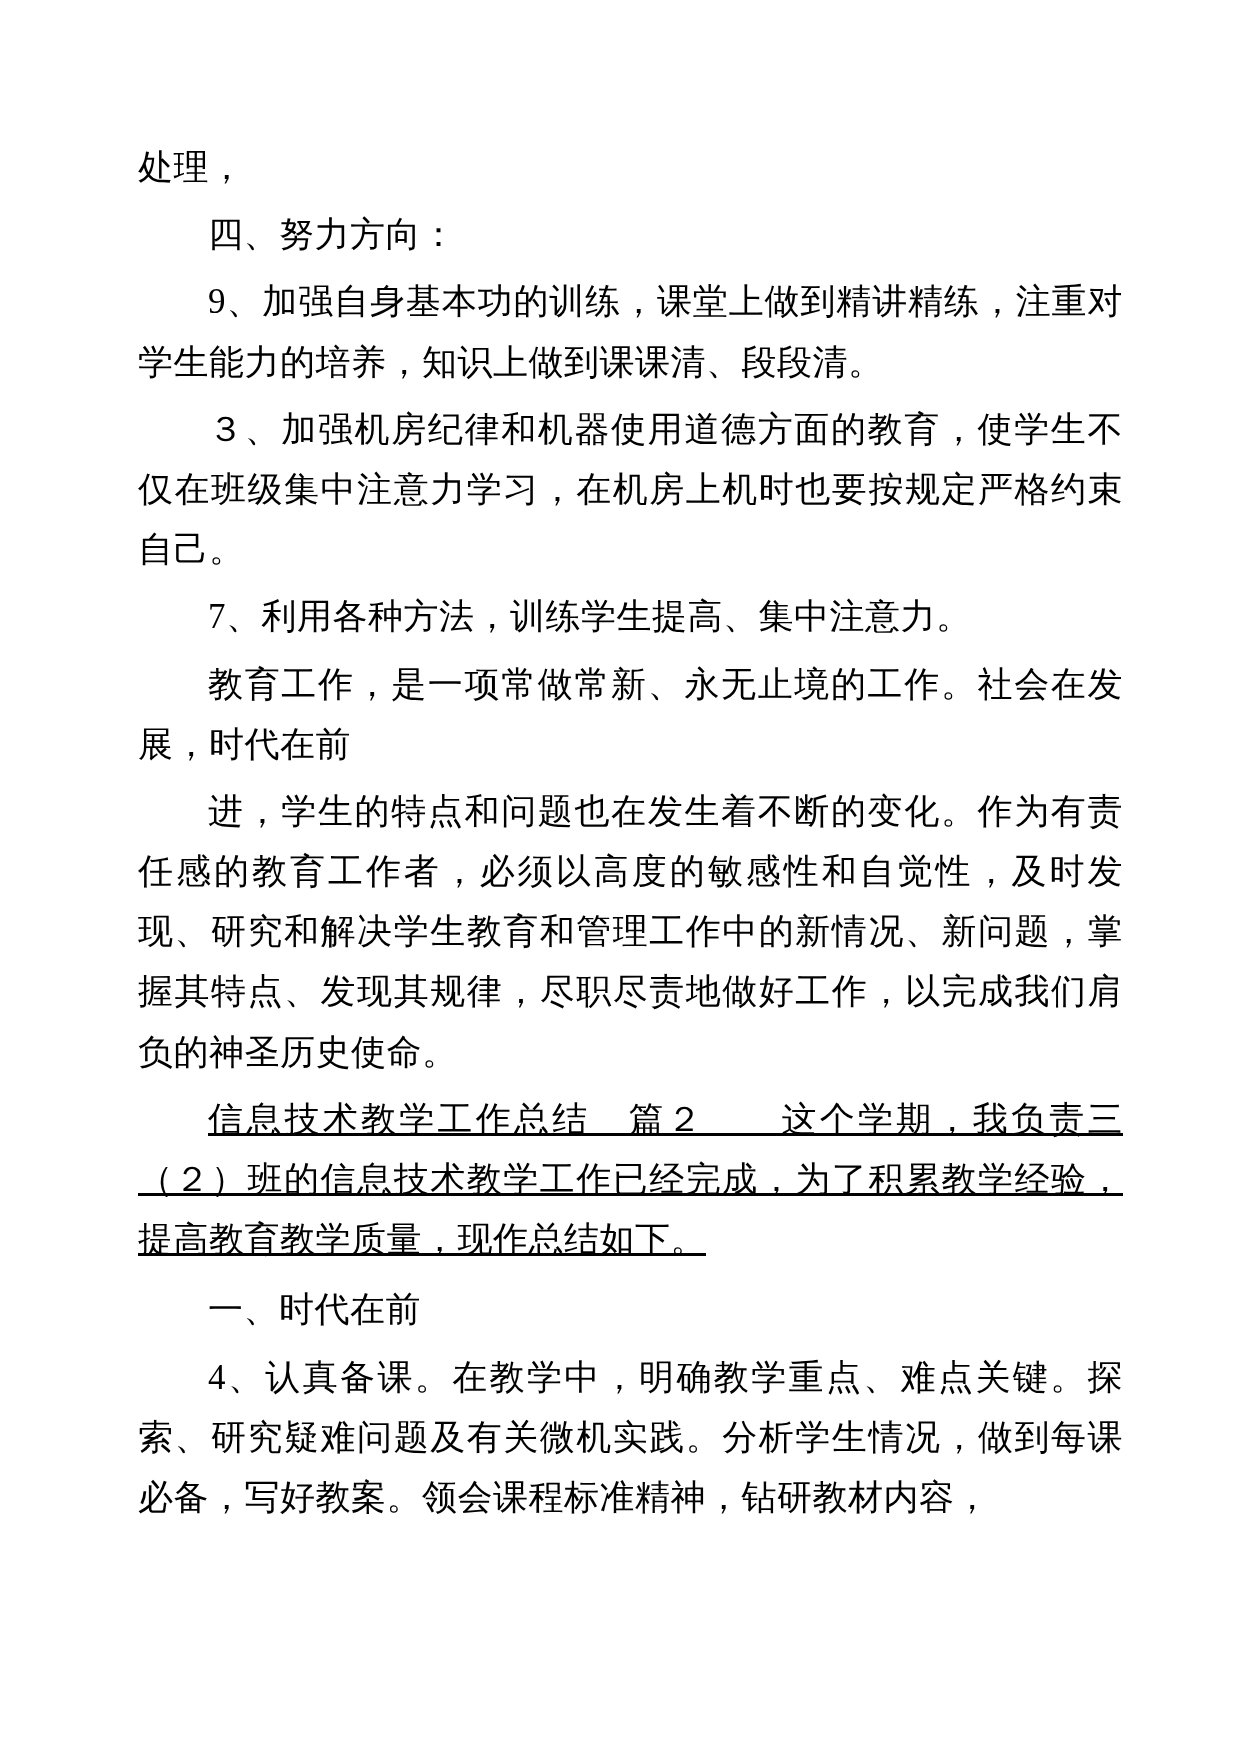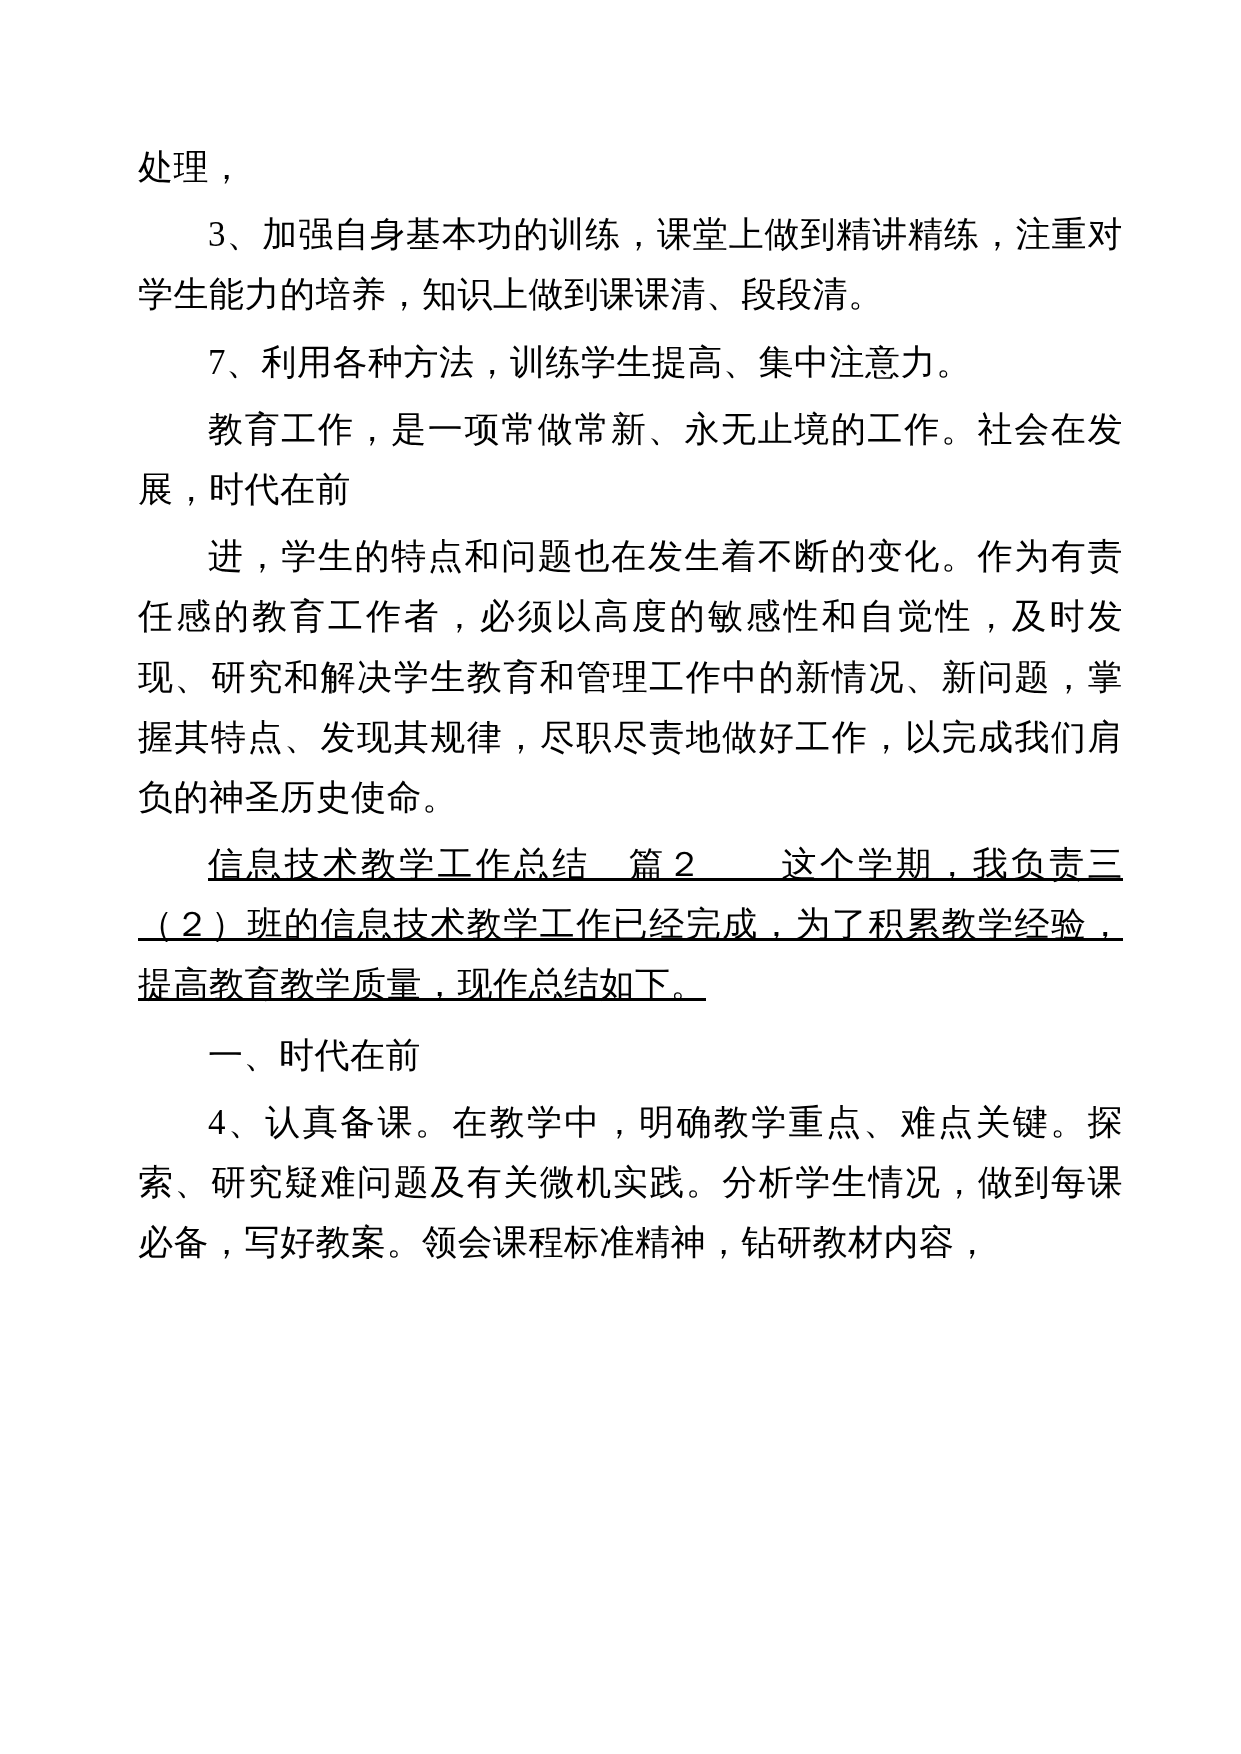--- a/index.html
+++ b/index.html
@@ -40,21 +40,23 @@
     margin-bottom: 10px;
     text-decoration: underline;
   }
 </style>
 </head>
 <body>
 
 <div class="page">
   <div class="doc-body">
     <p class="noindent">处理，</p>
-    <p class="indent">3、加强自身基本功的训练，课堂上做到精讲精练，注重对学生能力的培养，知识上做到课课清、段段清。</p>
+    <p class="indent">四、努力方向：</p>
+    <p class="indent">9、加强自身基本功的训练，课堂上做到精讲精练，注重对学生能力的培养，知识上做到课课清、段段清。</p>
+    <p class="indent">３、加强机房纪律和机器使用道德方面的教育，使学生不仅在班级集中注意力学习，在机房上机时也要按规定严格约束自己。</p>
     <p class="indent">7、利用各种方法，训练学生提高、集中注意力。</p>
     <p class="indent">教育工作，是一项常做常新、永无止境的工作。社会在发展，时代在前</p>
     <p class="indent">进，学生的特点和问题也在发生着不断的变化。作为有责任感的教育工作者，必须以高度的敏感性和自觉性，及时发现、研究和解决学生教育和管理工作中的新情况、新问题，掌握其特点、发现其规律，尽职尽责地做好工作，以完成我们肩负的神圣历史使命。</p>
     <p class="indent gap-small">信息技术教学工作总结　篇２　　这个学期，我负责三（２）班的信息技术教学工作已经完成，为了积累教学经验，提高教育教学质量，现作总结如下。</p>
     <p class="indent">一、时代在前</p>
     <p class="indent">4、认真备课。在教学中，明确教学重点、难点关键。探索、研究疑难问题及有关微机实践。分析学生情况，做到每课必备，写好教案。领会课程标准精神，钻研教材内容，</p>
   </div>
 </div>
 
 </body></html>

